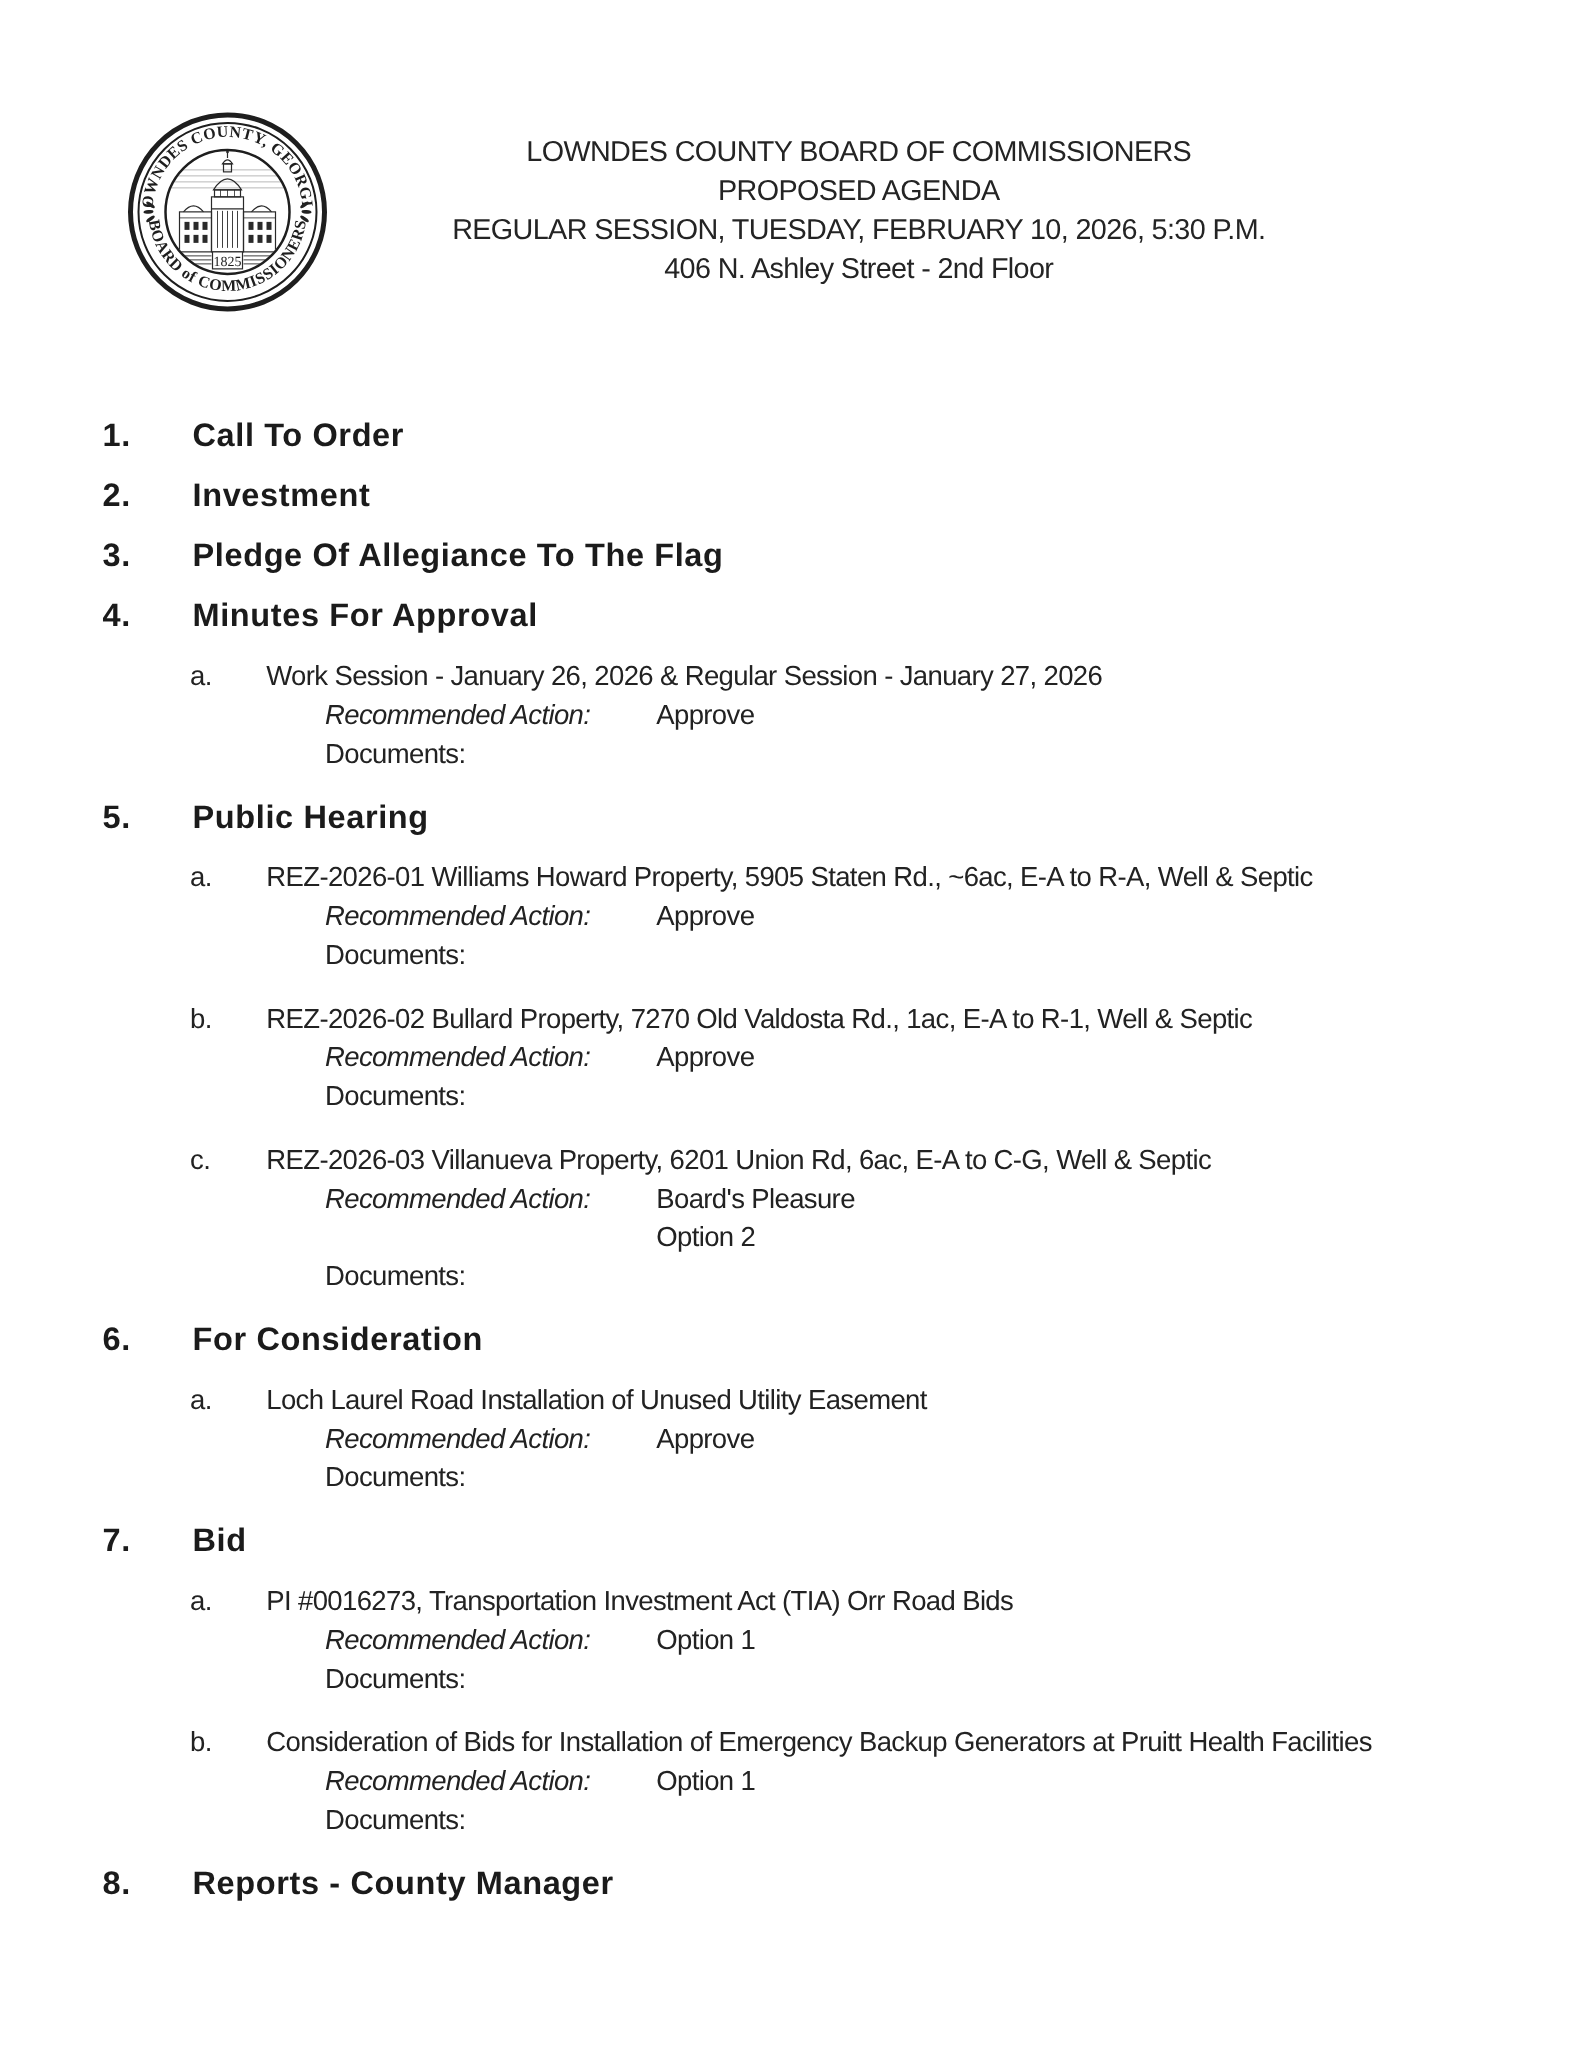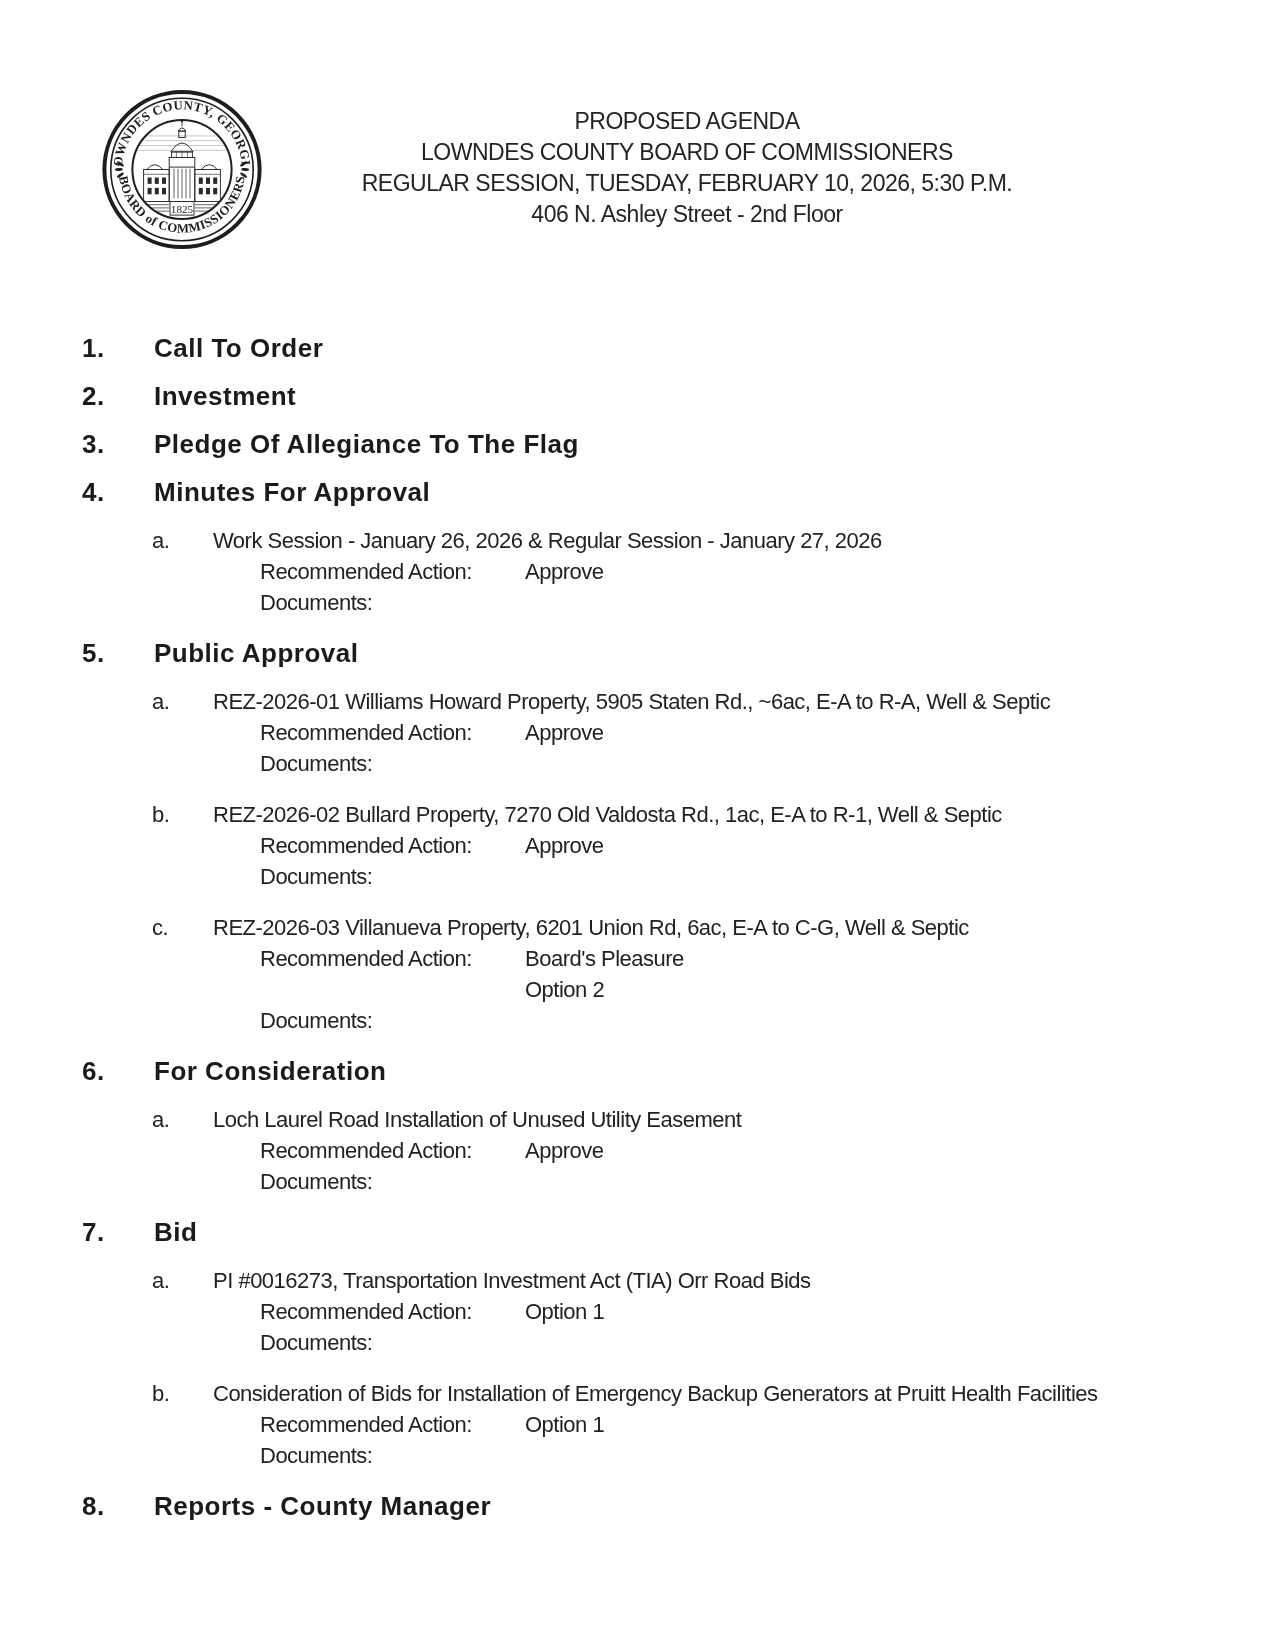--- a/index.html
+++ b/index.html
@@ -20,21 +20,21 @@
     display:flex;margin:22px 0 0 82px;
     font-size:26px;font-weight:bold;letter-spacing:0.5px;line-height:26px;color:#1b1b1b;
     white-space:nowrap;
   }
   .main-item .num{width:72px;flex:none;}
   .sub-item{margin:20px 0 0 152px;font-size:22px;letter-spacing:-0.5px;color:#222;}
   .sub-first{display:flex;line-height:31px;white-space:nowrap;}
   .sub-first .letter{width:61px;flex:none;}
   .detail{margin-left:108px;line-height:31px;white-space:nowrap;}
   .action-row{display:flex;}
-  .action-label{width:265px;flex:none;}
+  .action-label{width:265px;flex:none;font-style:italic;}
   .option-row{margin-left:373px;}
 </style>
 </head>
 <body>
 
 <main>
 
   <svg class="seal" viewBox="0 0 200 200" aria-hidden="true">
     <defs>
       <clipPath id="sealClip">
@@ -118,22 +118,22 @@
       <line x1="40" y1="152" x2="84" y2="152" stroke-width="0.9"></line>
       <line x1="116" y1="144" x2="152" y2="144" stroke-width="0.9"></line>
       <line x1="116" y1="148" x2="156" y2="148" stroke-width="0.9"></line>
       <line x1="116" y1="152" x2="160" y2="152" stroke-width="0.9"></line>
       <rect x="85" y="140" width="30" height="17" fill="#ffffff"></rect>
     </g>
     <text x="100" y="154" text-anchor="middle" font-family="Liberation Serif, serif" font-size="14" fill="#1e1e1e">1825</text>
   </svg>
 
   <div class="header-text" id="header-lines">
+      <div>LOWNDES COUNTY BOARD OF COMMISSIONERS</div>
       <div>PROPOSED AGENDA</div>
-      <div>LOWNDES COUNTY BOARD OF COMMISSIONERS</div>
       <div>REGULAR SESSION, TUESDAY, FEBRUARY 10, 2026, 5:30 P.M.</div>
       <div>406 N. Ashley Street - 2nd Floor</div>
     </div>
 
   <section class="agenda" id="agenda-list">
   <div class="main-item">
     <span class="num">1.</span>
     <span class="title">Call To Order</span>
   </div>
 
@@ -160,21 +160,21 @@
     <div class="detail action-row">
       <span class="action-label">Recommended Action:</span>
       <span class="action-value">Approve</span>
     </div>
 
     <div class="detail doc-row">Documents:</div>
   </div>
 
   <div class="main-item">
     <span class="num">5.</span>
-    <span class="title">Public Approval</span>
+    <span class="title">Public Hearing</span>
   </div>
 
   <div class="sub-item">
     <div class="sub-first">
       <span class="letter">a.</span>
       <span class="sub-text">REZ-2026-01 Williams Howard Property, 5905 Staten Rd., ~6ac, E-A to R-A, Well &amp; Septic</span>
     </div>
     <div class="detail action-row">
       <span class="action-label">Recommended Action:</span>
       <span class="action-value">Approve</span>

